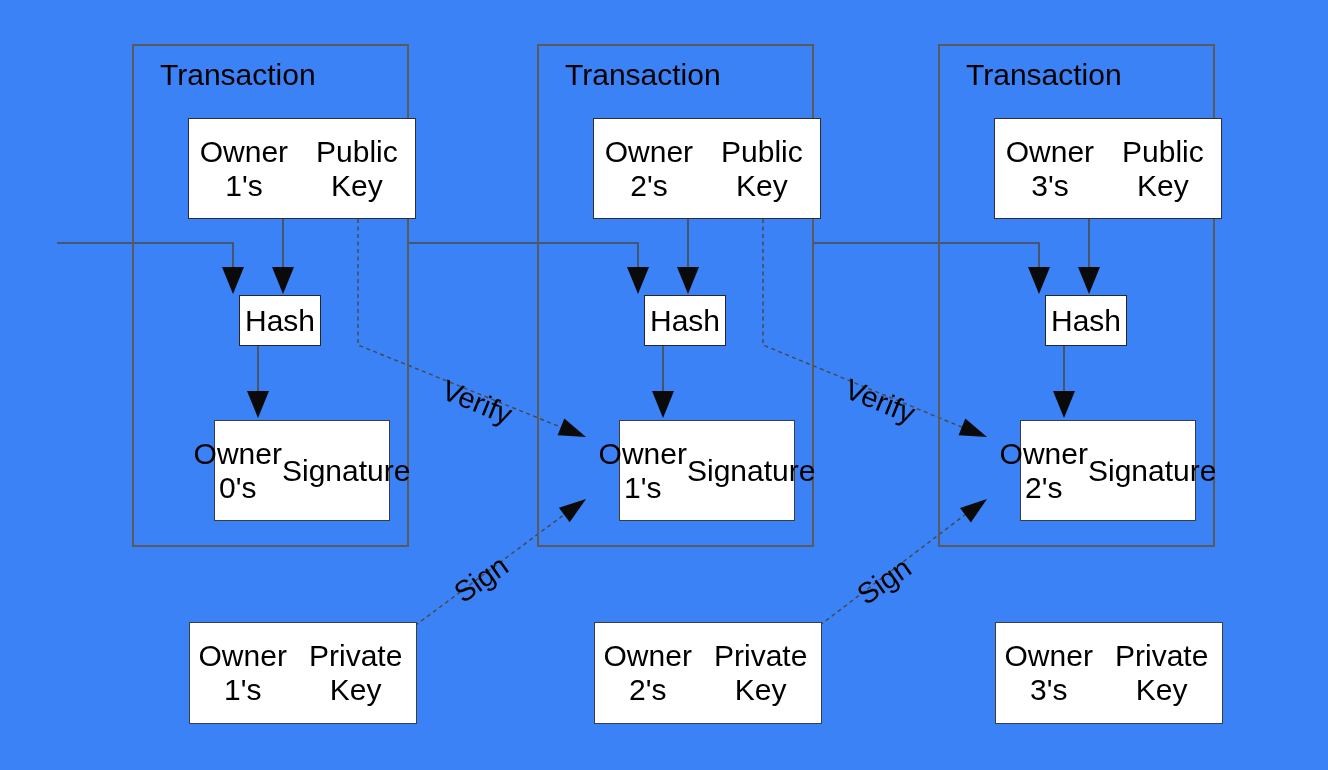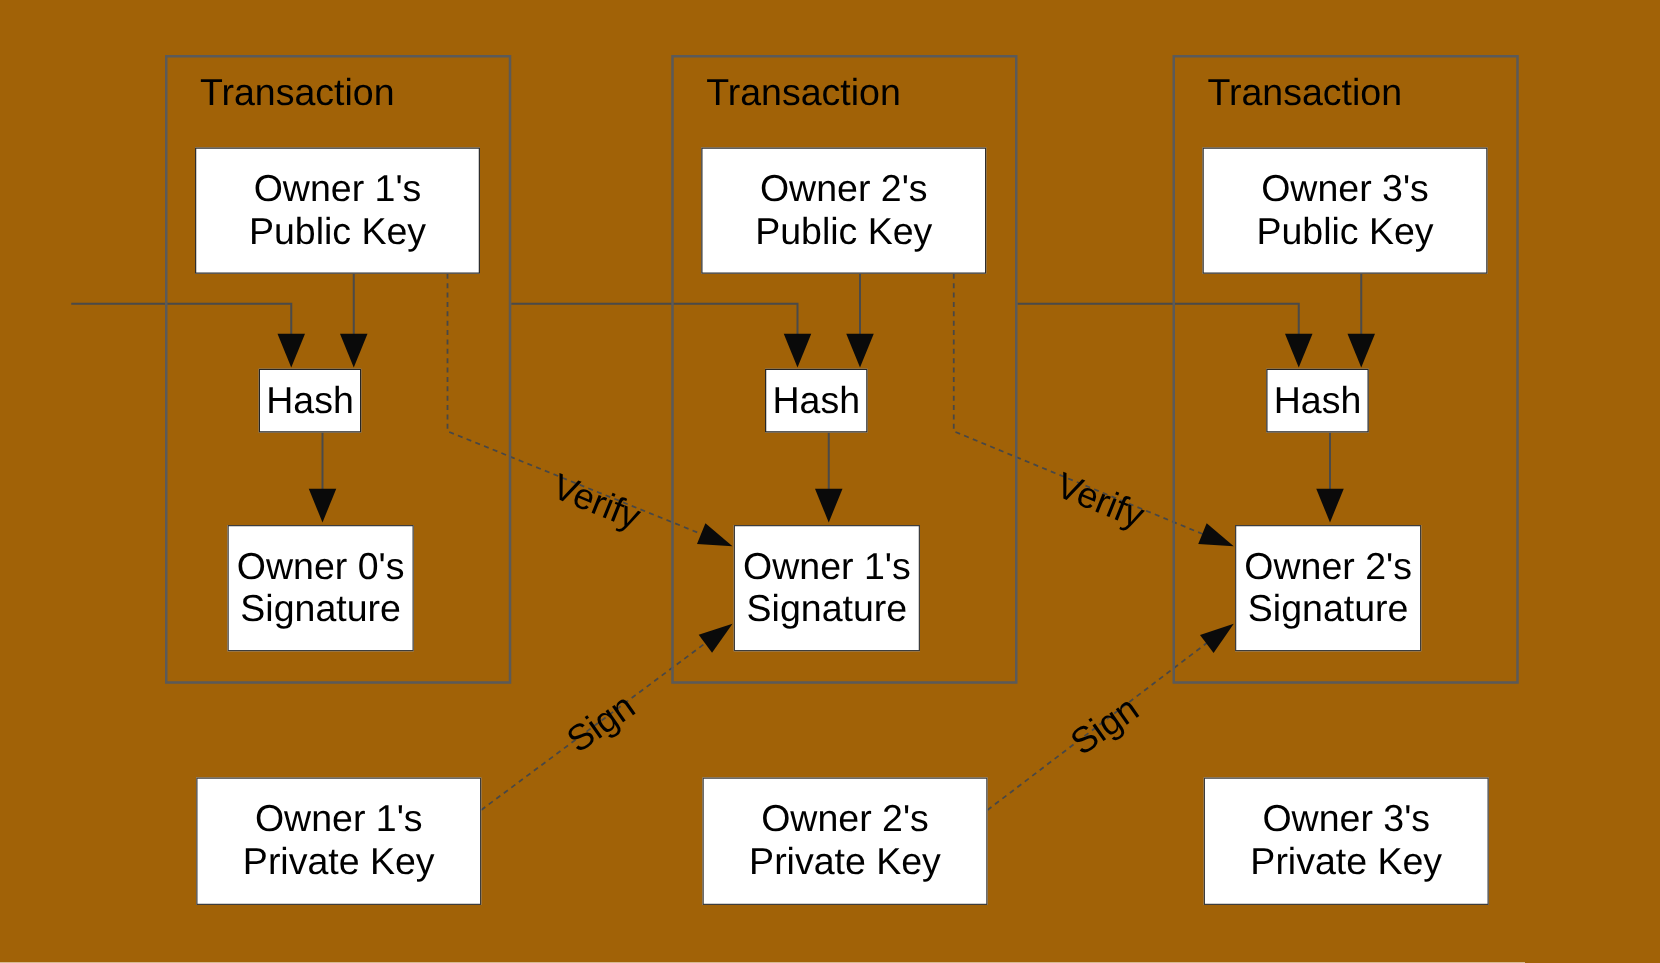--- a/index.html
+++ b/index.html
@@ -1,20 +1,20 @@
 <!DOCTYPE html>
 <html><head>
 <meta charset="utf-8">
 <style>
   html, body { margin: 0; padding: 0; background: #ffffff; }
   .canvas {
     position: relative;
     width: 1328px;
     height: 770px;
-    background: #a16207;
+    background: #3b82f6;
     font-family: "Liberation Sans", sans-serif;
     color: #000000;
     overflow: hidden;
   }
   svg.flow {
     position: absolute;
     left: 0; top: 0;
     width: 1328px; height: 770px;
   }
   .solid-line {
@@ -44,30 +44,31 @@
     font-size: 30px;
     line-height: 34px;
     white-space: nowrap;
   }
   .node {
     position: absolute;
     box-sizing: border-box;
     background: #ffffff;
     border: 1.5px solid #2e2e2e;
     display: flex;
-    flex-direction: column;
+    flex-direction: row;
     align-items: center;
     justify-content: center;
     text-align: center;
     font-size: 30px;
     line-height: 34px;
+    margin-left: 32px;
   }
   .pk-box   { top: 118px; width: 228px; height: 101px; }
   .hash-box { top: 295px; width: 82px; height: 51px; border-color: #262626; }
-  .sig-box  { top: 420px; width: 149px; height: 101px; border-color: #3d3d3d; }
+  .sig-box  { top: 420px; width: 176px; height: 101px; border-color: #3d3d3d; }
   .priv-box { top: 622px; width: 228px; height: 102px; border-color: #3d3d3d; }
   .edge-label {
     position: absolute;
     width: 140px;
     height: 34px;
     font-size: 29px;
     line-height: 34px;
     text-align: center;
     white-space: nowrap;
   }

